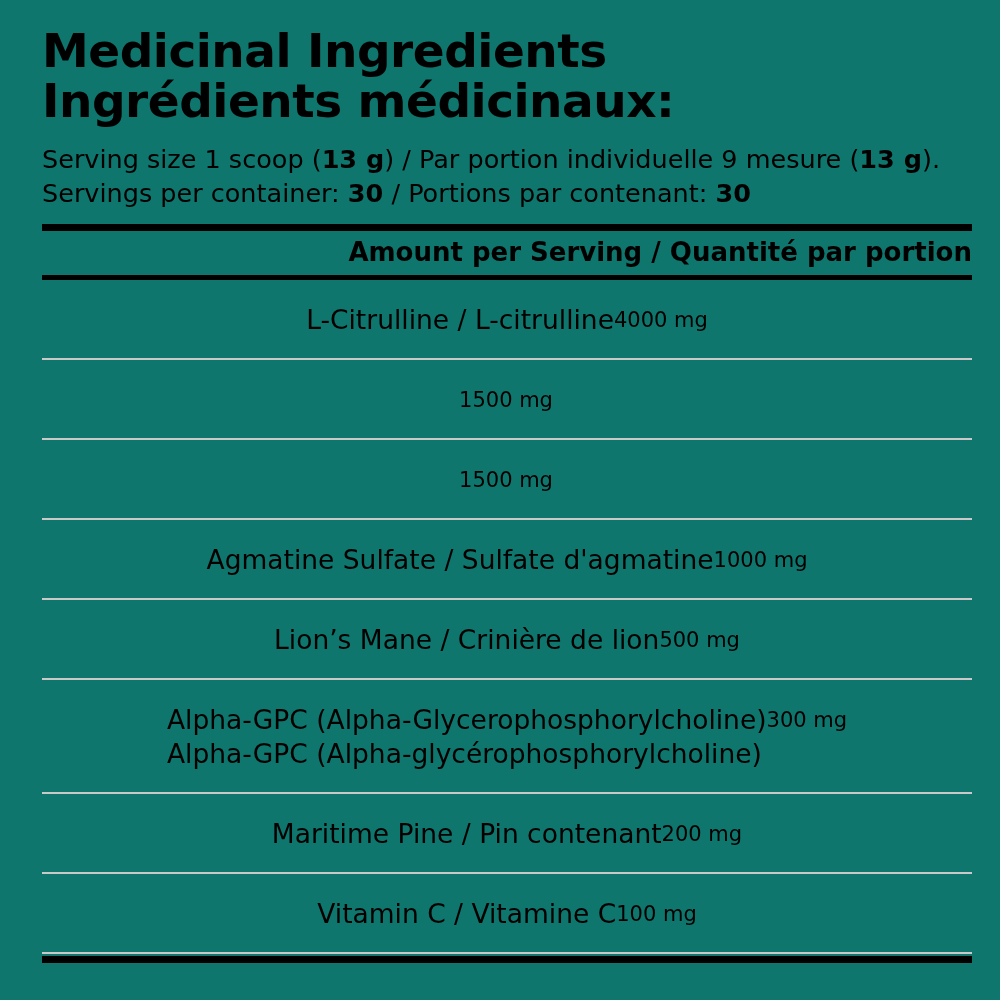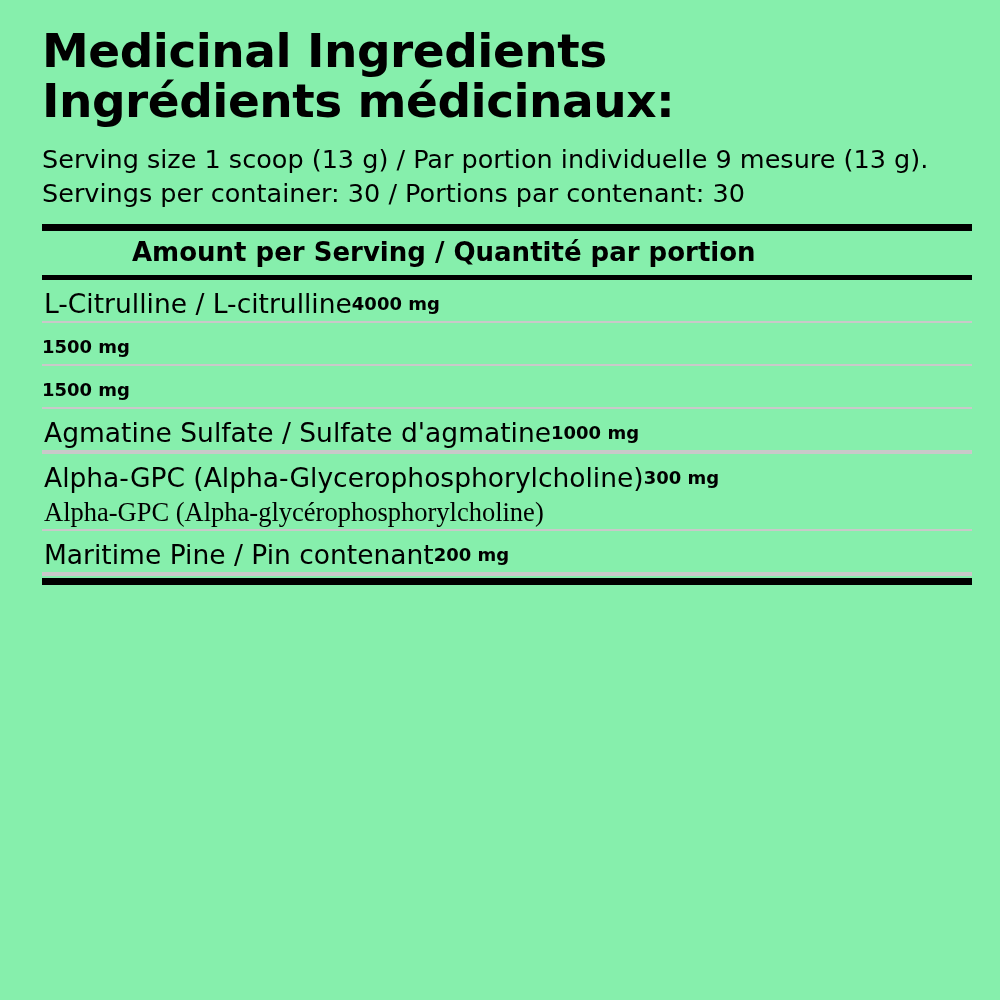--- a/index.html
+++ b/index.html
@@ -13,21 +13,21 @@
     font-family: "DejaVu Sans", sans-serif;
     color: #000000;
     overflow: hidden;
   }
   .panel {
     position: absolute;
     left: 0;
     top: 0;
     width: 1000px;
     height: 1000px;
-    background: #86efac;
+    background: #0f766e;
     box-sizing: border-box;
   }
   .inner {
     position: absolute;
     left: 42px;
     top: 26px;
     width: 930px;
   }
   .title-block {
     margin: 0 0 10px 0;
@@ -43,64 +43,65 @@
   }
   .serving-block {
     margin-top: 16px;
   }
   .serving-line {
     font-size: 25.5px;
     line-height: 34px;
     white-space: nowrap;
   }
   .serving-line b {
-    font-weight: normal;
+    font-weight: bold;
   }
   .rule-thick {
     height: 7px;
     background: #000;
     margin-top: 14px;
   }
   .rule-medium {
     height: 5px;
     background: #000;
   }
   .rule-thin {
     height: 2px;
     background: #c9c9c9;
   }
   .amount-header {
     padding: 5px 0 7px 90px;
     font-size: 26px;
     font-weight: bold;
     line-height: 32px;
+    text-align: right;
   }
   .rows {
     width: 100%;
   }
   .row {
     display: flex;
     align-items: flex-start;
-    justify-content: flex-start;
-    padding: 7px 0 0 0;
+    justify-content: center;
+    padding: 7px 0 21px 0;
+    margin-top: 16px;
   }
   .row-name {
     font-size: 26.5px;
     line-height: 34px;
     padding-left: 2px;
     white-space: nowrap;
   }
   .row-name .second-line {
     display: block;
-    font-family: Liberation Serif, serif;
   }
   .row-amount {
-    font-size: 18px;
+    font-size: 21px;
     line-height: 34px;
-    font-weight: bold;
+    font-weight: normal;
     white-space: nowrap;
     padding-right: 2px;
     text-align: right;
   }
   .bottom-rule {
     height: 7px;
     background: #000;
     margin-top: 2px;
   }
 </style>
@@ -143,37 +144,45 @@
         <div class="row-amount">1500 mg</div>
       </div>
       <div class="rule-thin"></div>
 
       <div class="row">
         <div class="row-name">Agmatine Sulfate / Sulfate d'agmatine</div>
         <div class="row-amount">1000 mg</div>
       </div>
       <div class="rule-thin"></div>
 
+      <div class="row">
+        <div class="row-name">Lion’s Mane / Crinière de lion</div>
+        <div class="row-amount">500 mg</div>
+      </div>
       <div class="rule-thin"></div>
 
       <div class="row">
         <div class="row-name">
           <span>Alpha-GPC (Alpha-Glycerophosphorylcholine)</span>
           <span class="second-line">Alpha-GPC (Alpha-glycérophosphorylcholine)</span>
         </div>
         <div class="row-amount">300 mg</div>
       </div>
       <div class="rule-thin"></div>
 
       <div class="row">
         <div class="row-name">Maritime Pine / Pin contenant</div>
         <div class="row-amount">200 mg</div>
       </div>
       <div class="rule-thin"></div>
 
+      <div class="row">
+        <div class="row-name">Vitamin C / Vitamine C</div>
+        <div class="row-amount">100 mg</div>
+      </div>
       <div class="rule-thin"></div>
 
 
     </div>
 
     <div class="bottom-rule"></div>
 
   </div>
 </div>
 

